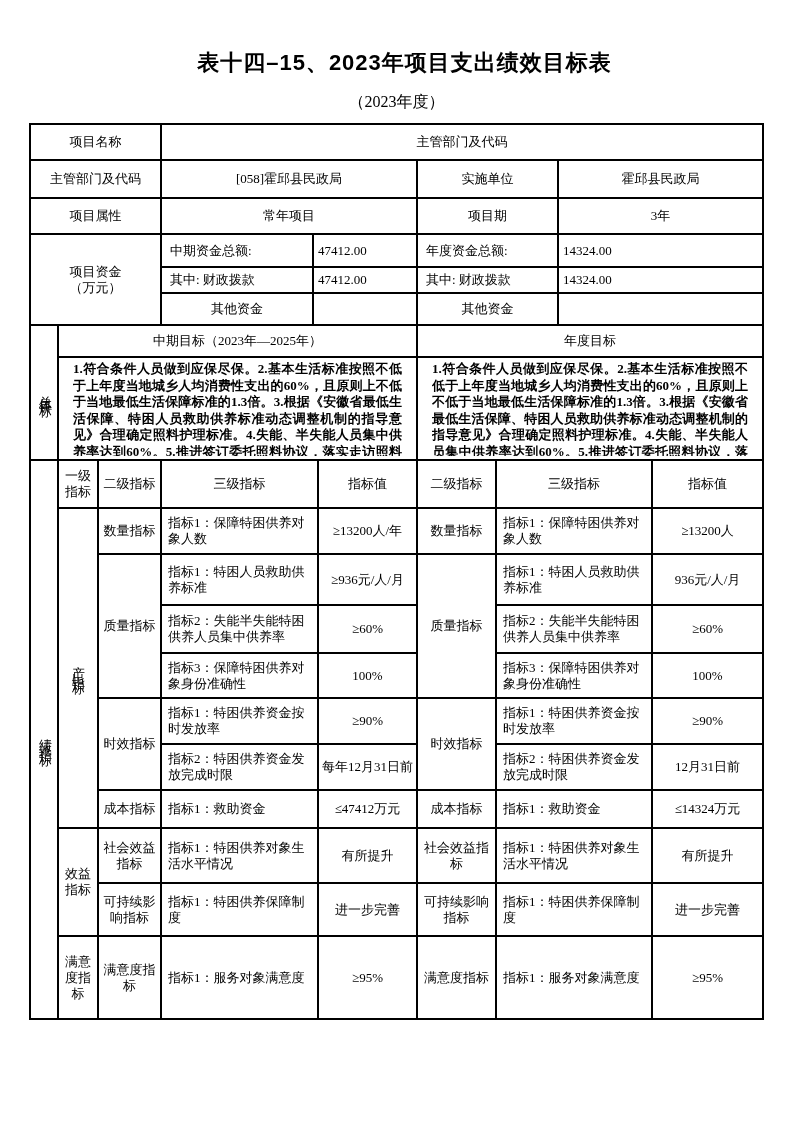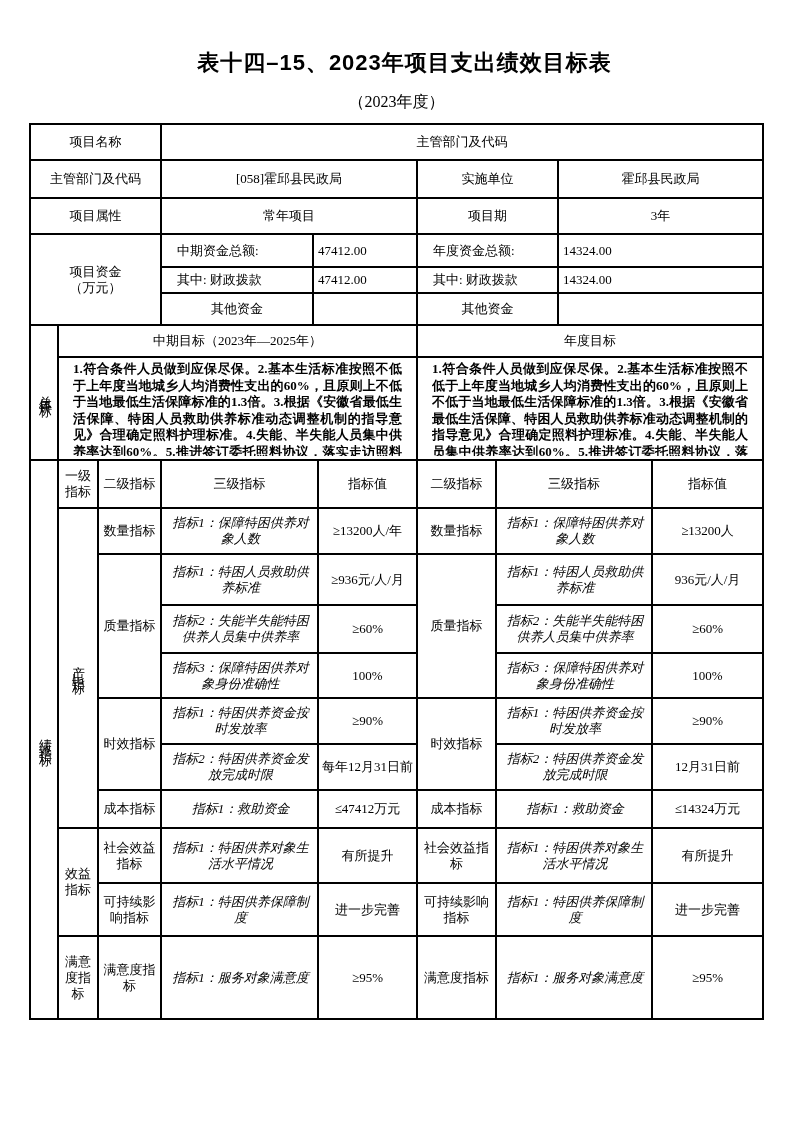--- a/index.html
+++ b/index.html
@@ -16,23 +16,23 @@
     text-align:center;font-size:16px;margin:0 0 10px 0;
   }
   table.main{
     border-collapse:collapse;table-layout:fixed;width:733px;margin:0 auto;
   }
   td{
     border:2px solid #000;font-size:13px;line-height:16px;color:#000;
     padding:2px 4px;text-align:center;vertical-align:middle;overflow:hidden;
     word-break:break-all;
   }
-  td.lft{text-align:left;padding-left:15px;}
+  td.lft{text-align:left;padding-left:8px;}
   td.rgt{text-align:left;padding-right:8px;}
-  td.l3{text-align:center;padding-left:6px;padding-right:4px;font-style:italic;}
+  td.l3{text-align:left;padding-left:6px;padding-right:4px;}
   .pre{white-space:pre-line;}
   .vert{
     display:inline-block;writing-mode:vertical-rl;text-orientation:upright;
     letter-spacing:5px;line-height:20px;
   }
   td.goal{vertical-align:top;padding:3px 14px;font-weight:bold;}
   .goal-clip{
     height:95px;overflow:hidden;text-align:justify;
     font-size:13px;line-height:16.5px;
   }

